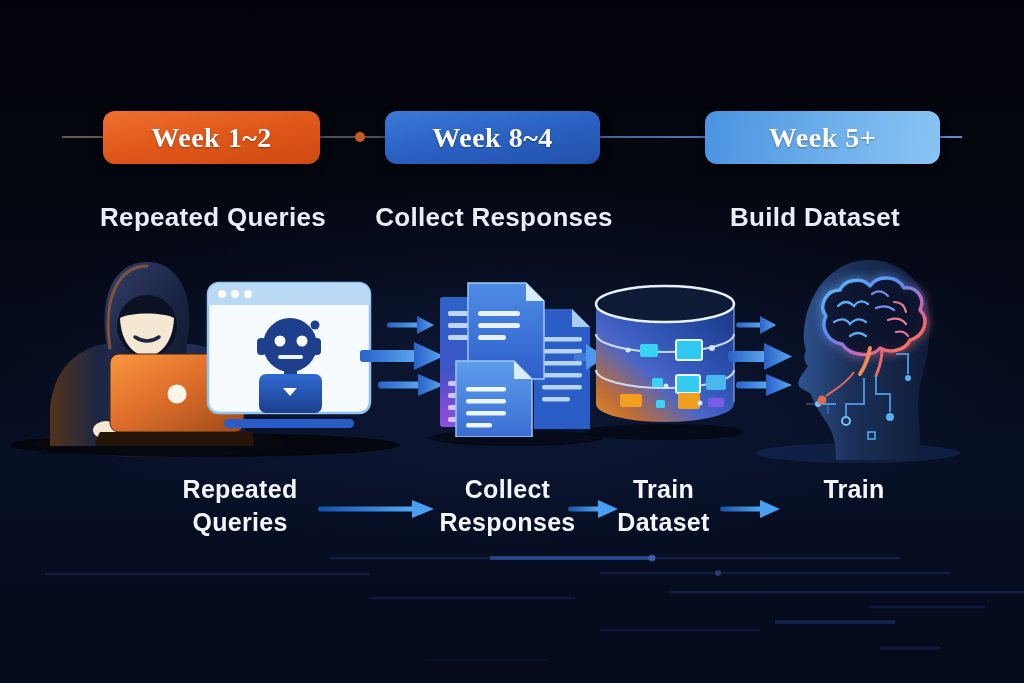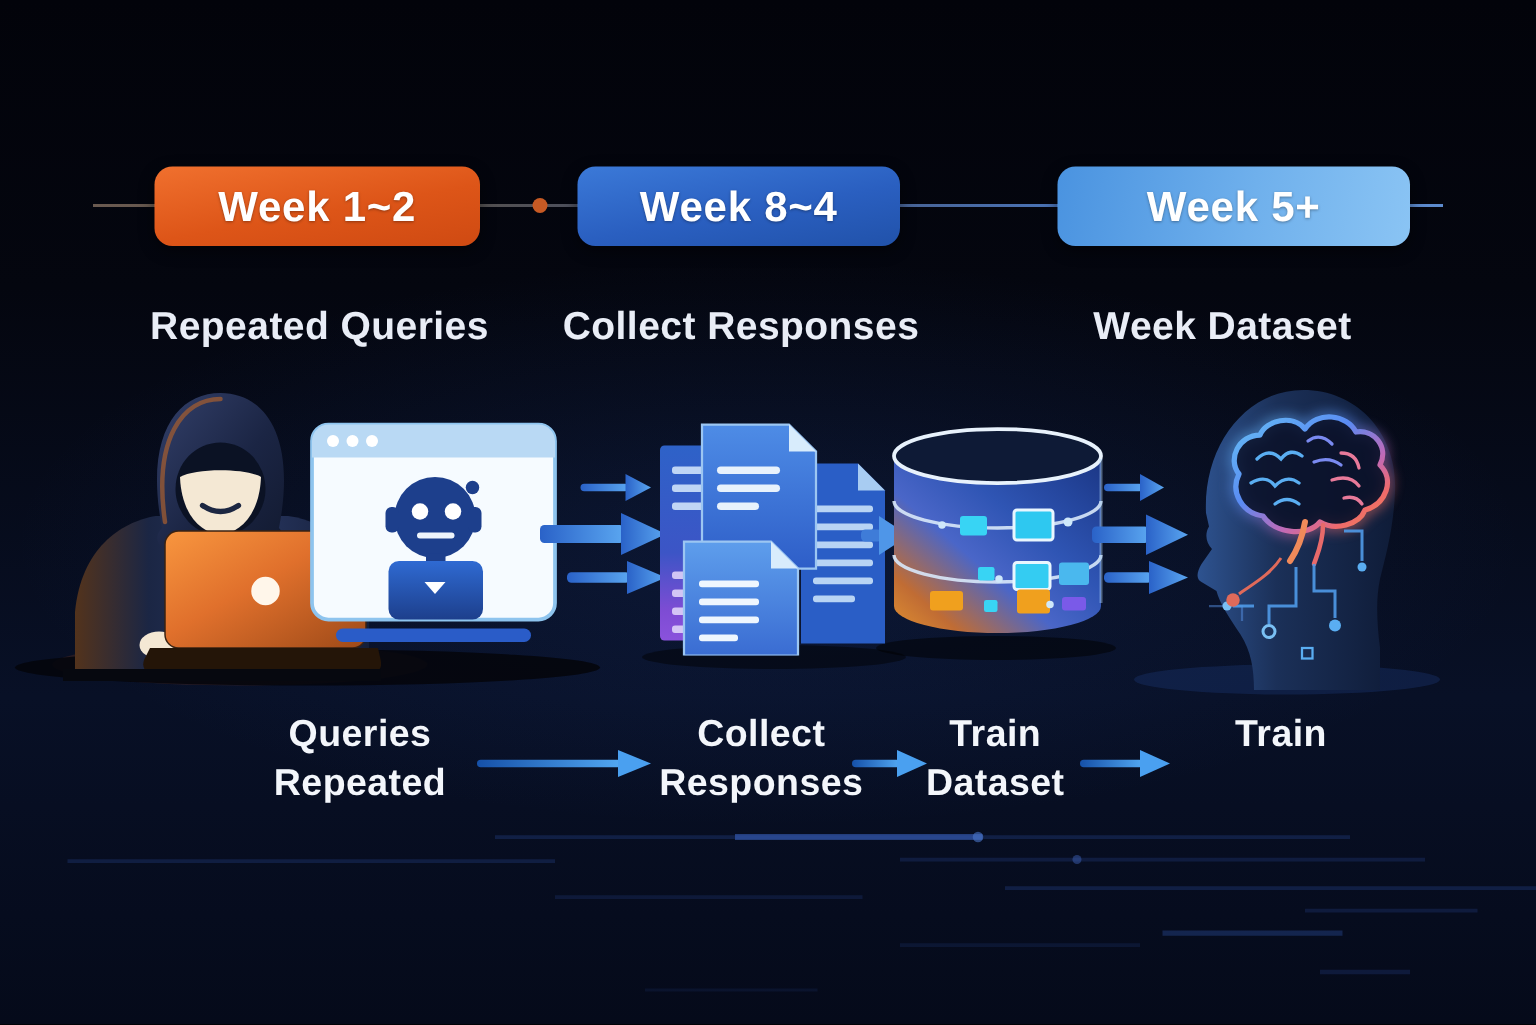--- a/index.html
+++ b/index.html
@@ -20,20 +20,21 @@
   .timeline-dot{
     position:absolute;left:355px;top:132px;width:10px;height:10px;border-radius:50%;
     background:#c75a24;
   }
   .badge{
     position:absolute;top:111px;height:53px;border-radius:12px;
     display:flex;align-items:center;justify-content:center;
     color:#fff;font-weight:700;font-size:28px;letter-spacing:.5px;
     box-shadow:0 3px 10px rgba(0,0,0,.45);
     text-shadow:0 1px 2px rgba(0,0,0,.35);
+    font-family:Liberation Serif, serif;
   }
   #badge-1{left:103px;width:217px;background:linear-gradient(170deg,#f0702e 0%,#dd5518 55%,#cf4a12 100%);}
   #badge-2{left:385px;width:215px;background:linear-gradient(170deg,#3b79d8 0%,#2a5fc0 55%,#2152aa 100%);}
   #badge-3{left:705px;width:235px;background:linear-gradient(100deg,#4a93e0 0%,#6fb0ec 55%,#8ac4f4 100%);}
   
   .stage-title{
     position:absolute;top:202px;width:320px;text-align:center;
     font-size:26px;font-weight:600;color:#e9edf6;letter-spacing:.3px;
   }
   #stage-1{left:53px;}
@@ -79,21 +80,21 @@
   </svg>
 
   <div class="timeline-line"></div>
   <div class="timeline-dot"></div>
   <div class="badge" id="badge-1">Week 1~2</div>
   <div class="badge" id="badge-2">Week 8~4</div>
   <div class="badge" id="badge-3">Week 5+</div>
 
   <div class="stage-title" id="stage-1">Repeated Queries</div>
   <div class="stage-title" id="stage-2">Collect Responses</div>
-  <div class="stage-title" id="stage-3">Week Dataset</div>
+  <div class="stage-title" id="stage-3">Build Dataset</div>
 
   <svg class="decor" style="left:0;top:415px;" width="1024" height="55" viewBox="0 0 1024 55">
     <ellipse cx="160" cy="28" rx="125" ry="14" fill="#d06020" opacity=".16"></ellipse>
     <ellipse cx="205" cy="30" rx="195" ry="12" fill="#04060c" opacity=".9"></ellipse>
     <ellipse cx="516" cy="23" rx="88" ry="8" fill="#000000" opacity=".45"></ellipse>
     <ellipse cx="664" cy="17" rx="80" ry="8" fill="#000000" opacity=".5"></ellipse>
     <ellipse cx="858" cy="38" rx="102" ry="10" fill="#1c3a78" opacity=".35"></ellipse>
     <rect x="930" y="-88" width="84" height="8" fill="#4a78dc" opacity=".14"></rect>
     <rect x="945" y="-68" width="66" height="5" fill="#4a78dc" opacity=".12"></rect>
   </svg>
@@ -321,22 +322,22 @@
     <path d="M78,118 C70,130 58,136 50,142" stroke="#e06a5a" stroke-width="2" fill="none"></path>
     <circle cx="70" cy="167" r="4" fill="none" stroke="#7ac0f4" stroke-width="2"></circle>
     <circle cx="114" cy="163" r="4" fill="#5aaef2"></circle>
     <circle cx="132" cy="124" r="3" fill="#5aaef2"></circle>
     <circle cx="42" cy="150" r="3" fill="#7ac0f4"></circle>
     <circle cx="46" cy="146" r="4.5" fill="#e06a5a"></circle>
     <rect x="92" y="178" width="7" height="7" fill="none" stroke="#5aaef2" stroke-width="1.5"></rect>
   </svg>
 
   <div class="flow-step" id="flow-1">
+    <div>Repeated</div>
     <div>Queries</div>
-    <div>Repeated</div>
   </div>
   <div class="flow-step" id="flow-2">
     <div>Collect</div>
     <div>Responses</div>
   </div>
   <div class="flow-step" id="flow-3">
     <div>Train</div>
     <div>Dataset</div>
   </div>
   <div class="flow-step" id="flow-4">

